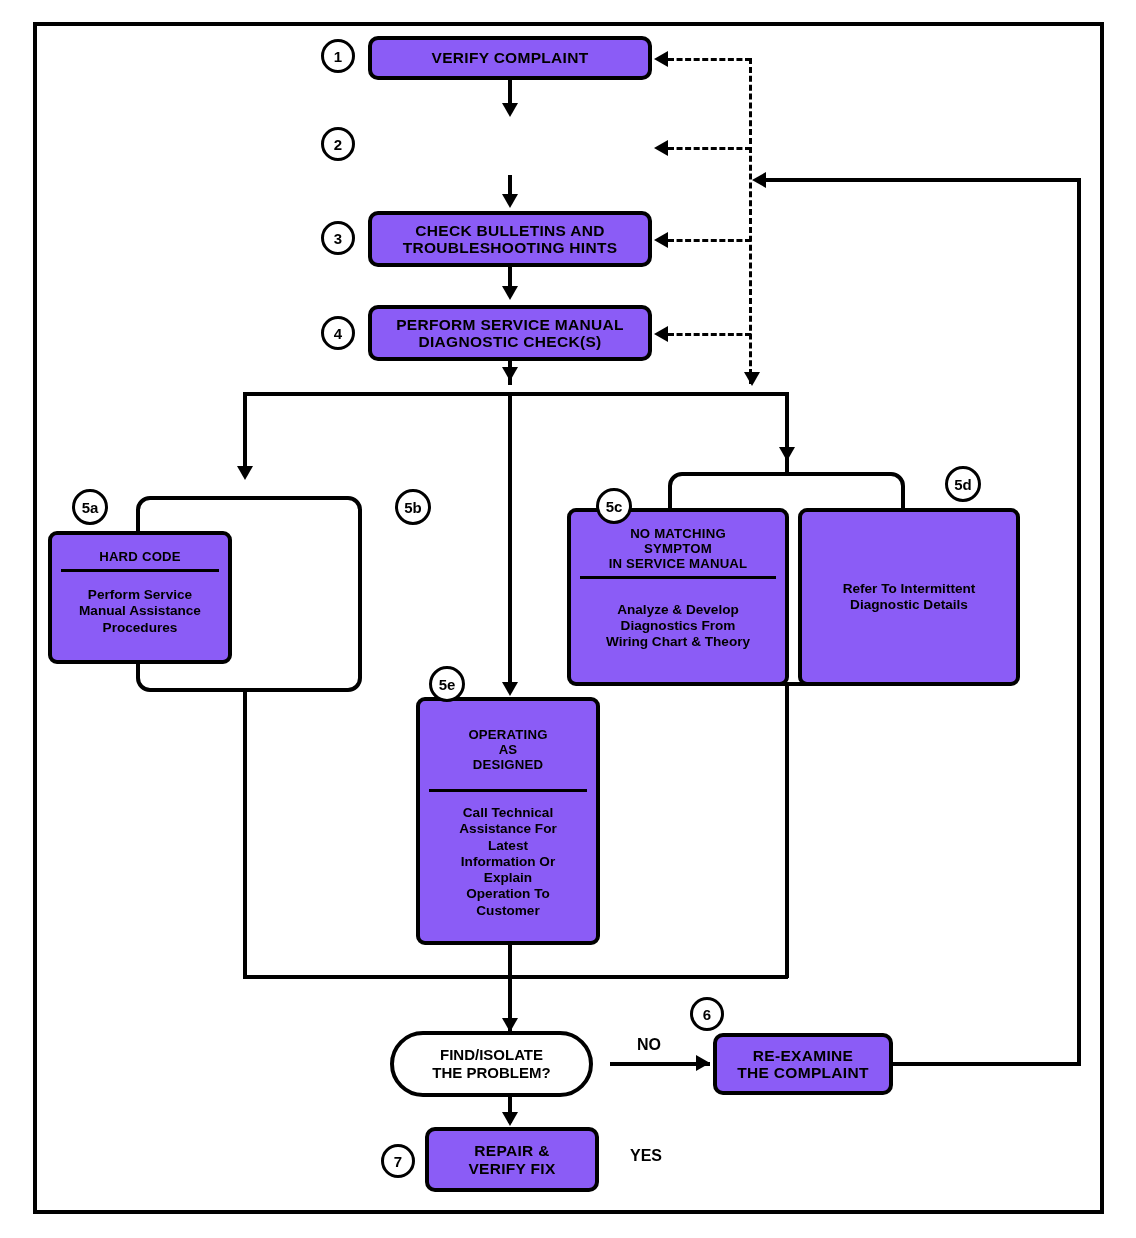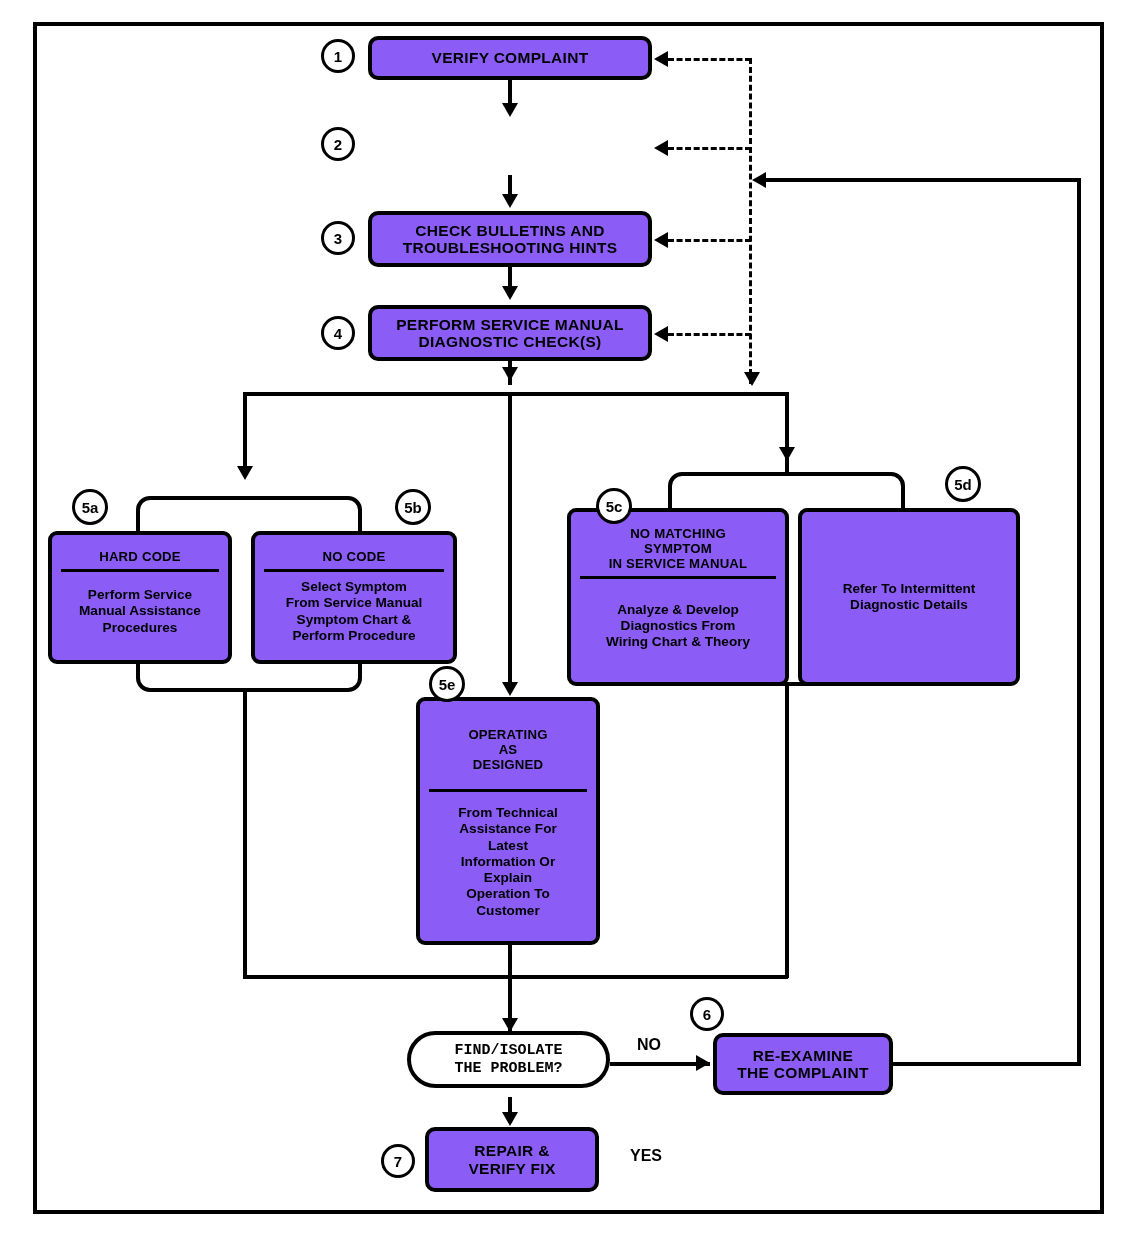--- a/index.html
+++ b/index.html
@@ -250,31 +250,20 @@
         <span>Perform Service</span><br>
         <span>Manual Assistance</span><br>
         <span>Procedures</span>
       </span>
     </div>
   </div>
 
   <div class="circle" style="left:395px; top:489px; width:36px; height:36px;">
     <span>5b</span>
   </div>
-  <div class="node split" style="left:251px; top:531px; width:206px; height:133px;">
-    <div class="hdr">NO CODE</div>
-    <div class="sub">
-      <span>
-        <span>Select Symptom</span><br>
-        <span>From Service Manual</span><br>
-        <span>Symptom Chart &amp;</span><br>
-        <span>Perform Procedure</span>
-      </span>
-    </div>
-  </div>
 
   <div class="bracket" style="left:668px; top:472px; width:237px; height:214px;"></div>
 
   <div class="circle" style="left:596px; top:488px; width:36px; height:36px;">
     <span>5c</span>
   </div>
   <div class="node split" style="left:567px; top:508px; width:222px; height:178px;">
     <div class="hdr">
       <span>
         <span>NO MATCHING</span><br>
@@ -309,41 +298,41 @@
   <div class="node split" style="left:416px; top:697px; width:184px; height:248px;">
     <div class="hdr" style="flex:0 0 82px;">
       <span>
         <span>OPERATING</span><br>
         <span>AS</span><br>
         <span>DESIGNED</span>
       </span>
     </div>
     <div class="sub">
       <span>
-        <span>From Technical</span><br>
+        <span>Call Technical</span><br>
         <span>Assistance For</span><br>
         <span>Latest</span><br>
         <span>Information Or</span><br>
         <span>Explain</span><br>
         <span>Operation To</span><br>
         <span>Customer</span>
       </span>
     </div>
   </div>
 
   <div class="seg v thick" style="left:243px; top:690px; height:288px;"></div>
 
   <div class="seg v thick" style="left:785px; top:684px; height:294px;"></div>
 
   <div class="seg h thick" style="left:243px; top:975px; width:545px;"></div>
 
   <div class="seg v thick" style="left:508px; top:943px; height:90px;"></div>
   <div class="arrow down" style="left:502px; top:1018px;"></div>
 
-  <div class="stadium" style="left:407px; top:1031px; width:203px; height:57px;font-family:Liberation Mono, monospace;">
+  <div class="stadium" style="left:390px; top:1031px; width:203px; height:66px;">
     <span>
       <span>FIND/ISOLATE</span><br>
       <span>THE PROBLEM?</span>
     </span>
   </div>
 
   <div class="seg h thick" style="left:610px; top:1062px; width:100px;"></div>
   <div class="arrow right" style="left:696px; top:1055px;"></div>
   <div class="flabel" style="left:634px; top:1036px;">NO</div>
 

